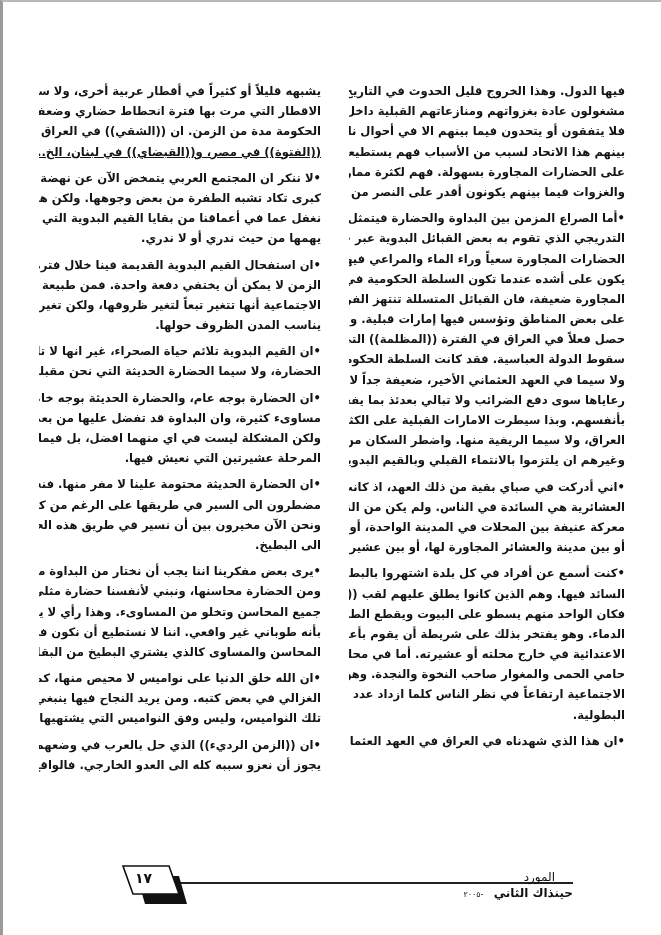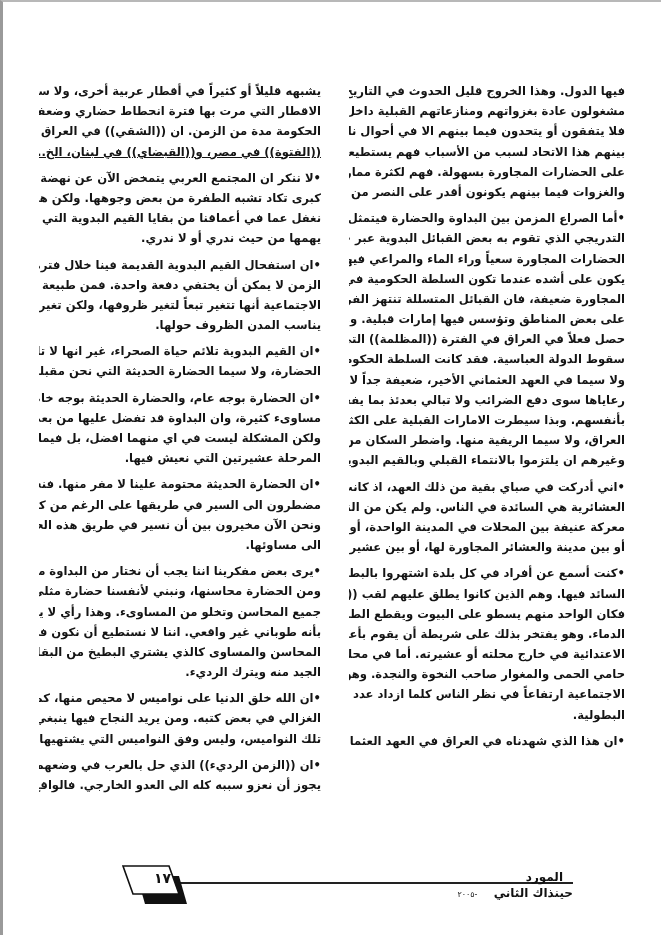--- a/index.html
+++ b/index.html
@@ -22,36 +22,36 @@
   .col-left  { left: 36px;  width: 282px; }
   .line { display: block; white-space: nowrap; overflow: hidden; height: 20.2px; }
   .para { display: block; margin-top: 6px; }
   .para:first-child { margin-top: 0; }
 
   .folio {
     position: absolute; left: 114px; top: 862px; width: 70px; height: 44px;
   }
   .folio svg { position: absolute; left: 0; top: 0; }
   .folio-num {
-    position: absolute; left: 18px; top: 6px; width: 36px; text-align: right;
+    position: absolute; left: 18px; top: 6px; width: 36px; text-align: left;
     font-family: "DejaVu Sans", sans-serif; font-size: 14px; font-weight: bold;
     color: #111;
   }
   .rule {
     position: absolute; left: 175px; top: 880px; width: 395px; height: 2px;
     background: #222;
   }
   .masthead {
     position: absolute; left: 460px; top: 872px; width: 115px;
     direction: rtl; text-align: right;
     font-family: "DejaVu Sans", sans-serif; color: #111;
   }
-  .mast-title { position: absolute; right: 15px; top: -4px; font-size: 12px; font-weight: bold; }
+  .mast-title { position: absolute; right: 23px; top: -4px; font-size: 12px; font-weight: normal; }
   .mast-issue { position: absolute; right: 5px; top: 12px; font-size: 12px; font-weight: bold; white-space: nowrap; }
-  .mast-year { font-size: 8px; font-weight: normal; margin-right: 12px; }
+  .mast-year { font-size: 8px; font-weight: normal; margin-right: 6px; }
 </style>
 </head>
 <body>
 
 <div class="page">
 
   <div class="col col-right" id="col-right">
       <div class="para">
         <span class="line">فيها الدول. وهذا الخروج قليل الحدوث في التاريخ لان البدو</span>
         <span class="line">مشغولون عادة بغزواتهم ومنازعاتهم القبلية داخل الصحراء،</span>
@@ -121,29 +121,28 @@
       <div class="para">
         <span class="line">•ان الحضارة بوجه عام، والحضارة الحديثة بوجه خاص، فيها</span>
         <span class="line">مساوىء كثيرة، وان البداوة قد تفضل عليها من بعض النواحي.</span>
         <span class="line">ولكن المشكلة ليست في اي منهما افضل، بل فيما يجب أن نفعله في</span>
         <span class="line">المرحلة عشيرتين التي نعيش فيها.</span>
       </div>
       <div class="para">
         <span class="line">•ان الحضارة الحديثة محتومة علينا لا مفر منها. فنحن</span>
         <span class="line">مضطرون الى السير في طريقها على الرغم من كثرة مساوئها.</span>
         <span class="line">ونحن الآن مخيرون بين أن نسير في طريق هذه الحضارة أو نعود</span>
-        <span class="line">الى مساوئها.</span>
+        <span class="line">الى البطيخ.</span>
       </div>
       <div class="para">
         <span class="line">•يرى بعض مفكرينا اننا يجب أن نختار من البداوة محاسنها</span>
         <span class="line">ومن الحضارة محاسنها، ونبني لأنفسنا حضارة مثلى تحتوي على</span>
         <span class="line">جميع المحاسن وتخلو من المساوىء. وهذا رأي لا يمكن أن نصفه الا</span>
         <span class="line">بأنه طوباني غير واقعي. اننا لا نستطيع أن نكون في اختيار</span>
         <span class="line">المحاسن والمساوى كالذي يشتري البطيخ من البقال حيث يلتقط</span>
-        <span class="line">الجيد منه ويترك الرديء.</span>
       </div>
       <div class="para">
         <span class="line">•ان الله خلق الدنيا على نواميس لا محيص منها، كما أشار اليه</span>
         <span class="line">الغزالي في بعض كتبه. ومن يريد النجاح فيها ينبغي أن يسير وفق</span>
         <span class="line">تلك النواميس، وليس وفق النواميس التي يشتهيها.</span>
       </div>
       <div class="para">
         <span class="line">•ان ((الزمن الرديء)) الذي حل بالعرب في وضعهم الراهن لا</span>
         <span class="line">يجوز أن نعزو سببه كله الى العدو الخارجي. فالواقع ان العدو</span>
       </div>

